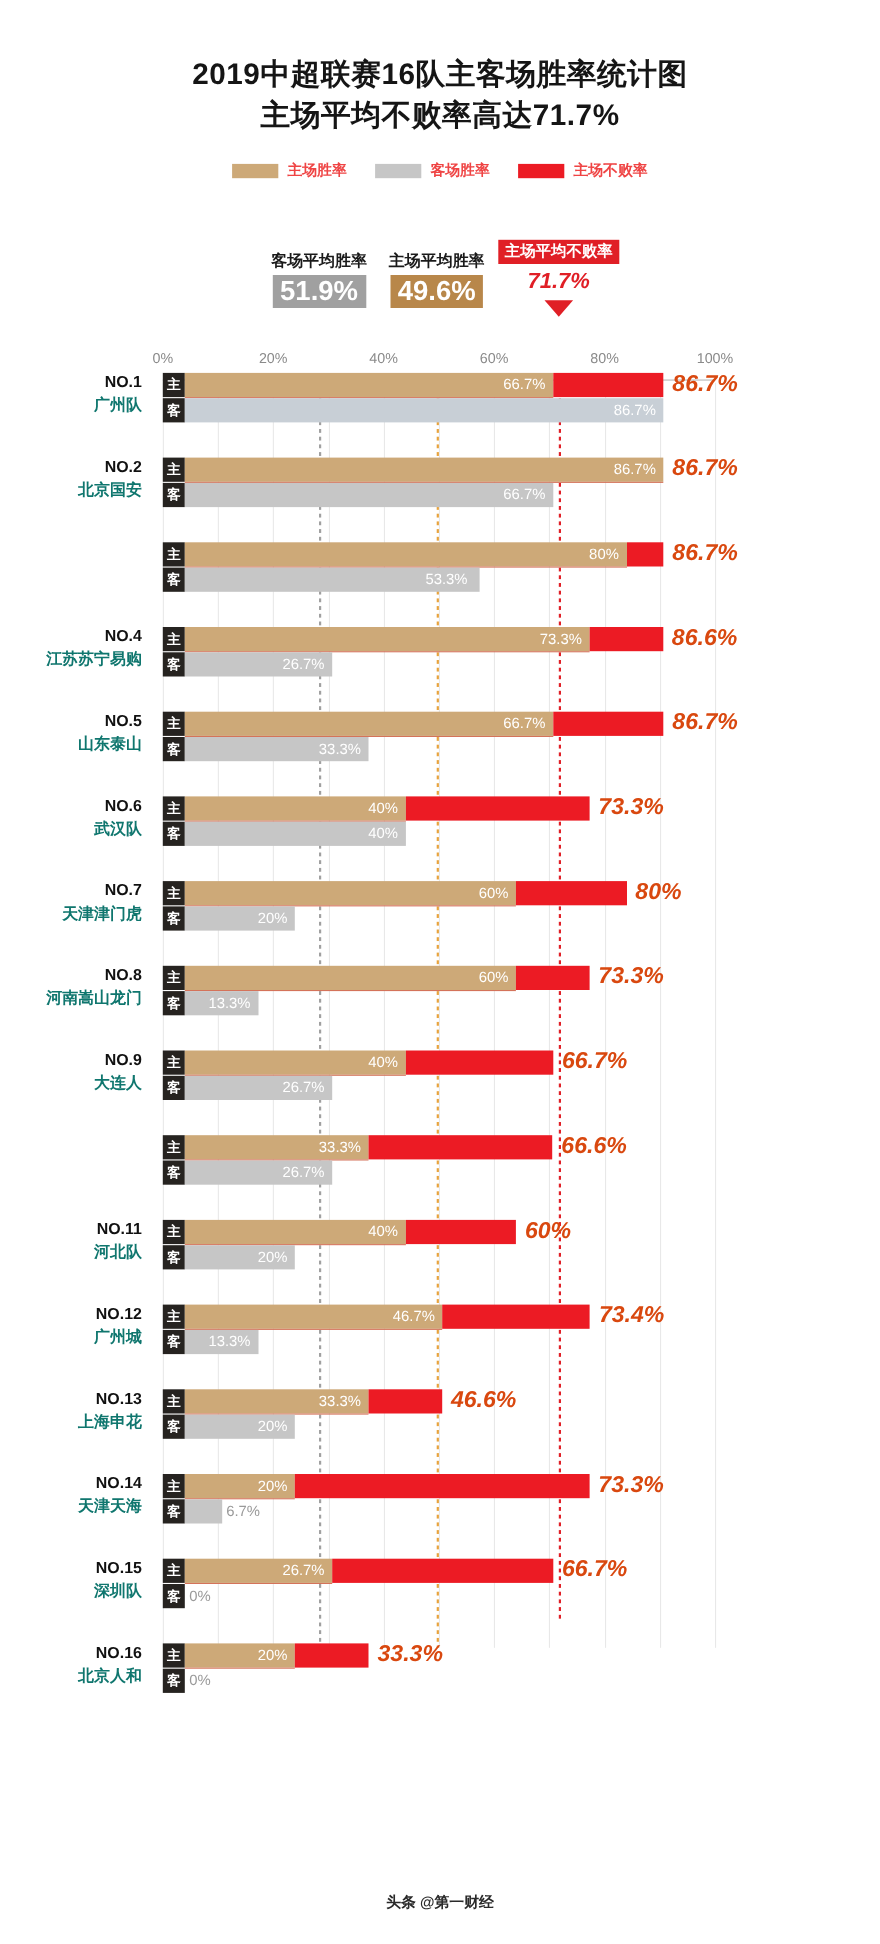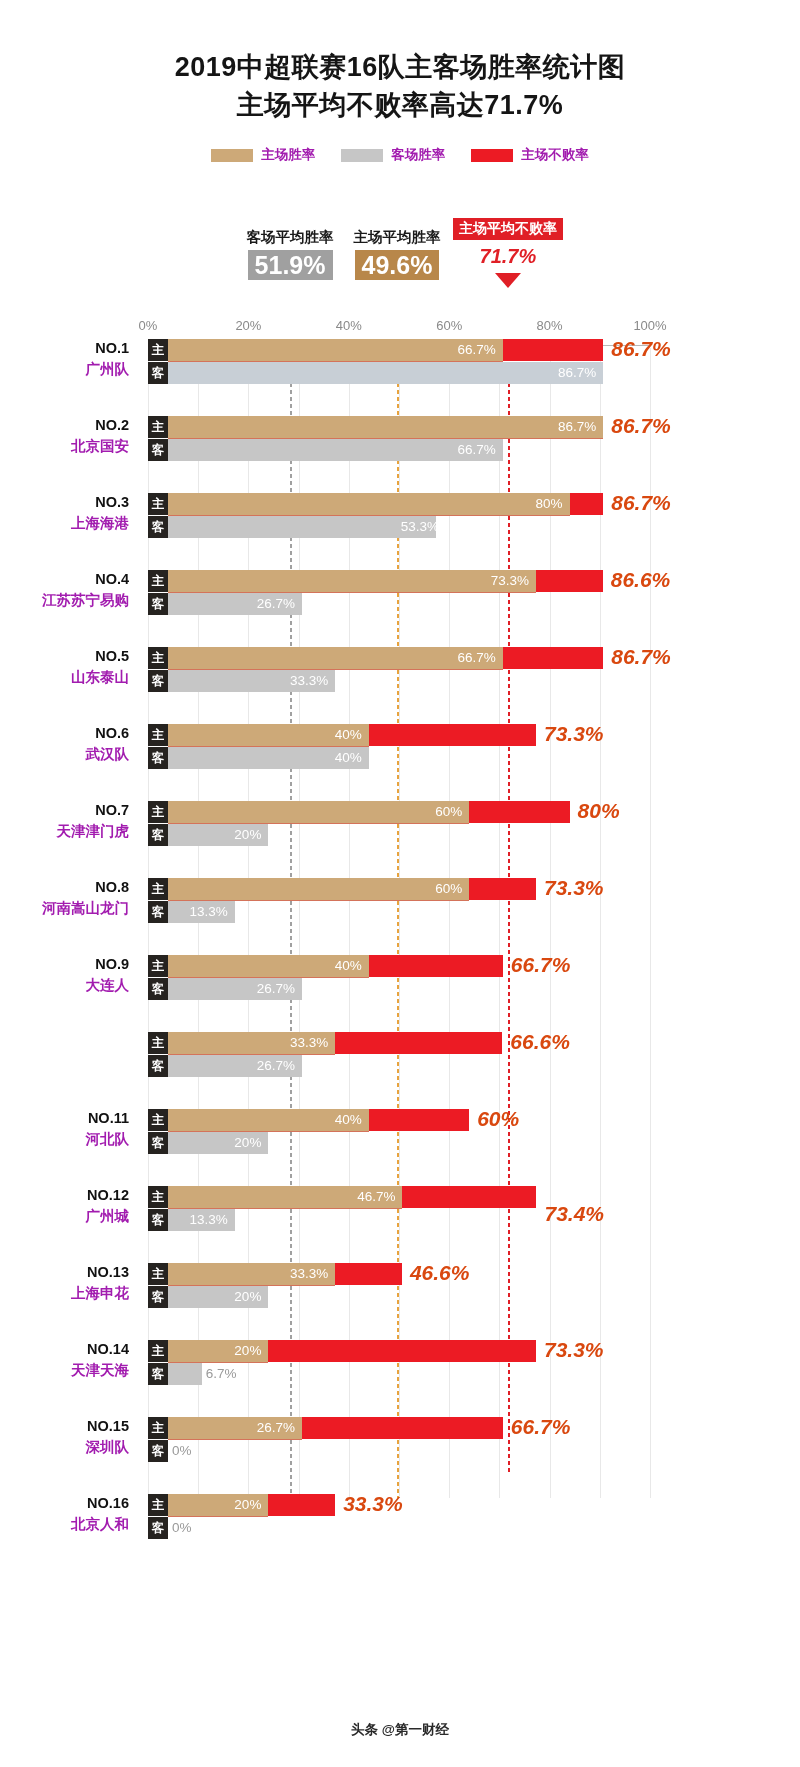--- a/index.html
+++ b/index.html
@@ -16,21 +16,21 @@
   .title-block { padding-top: 48px; text-align: center; }
   .title-line {
     font-size: 27px; font-weight: bold; letter-spacing: 0.5px;
     line-height: 38px; color: #151515;
   }
 
   
   .legend { display: flex; justify-content: center; align-items: center; gap: 26px; margin-top: 22px; }
   .legend-item { display: flex; align-items: center; gap: 8px; }
   .legend-swatch { width: 42px; height: 13px; display: block; }
-  .legend-label { font-size: 13.5px; font-weight: bold; color: #a21caf; }
+  .legend-label { font-size: 13.5px; font-weight: bold; color: #ef4444; }
 
   
   .plot { position: absolute; left: 0; top: 0; width: 800px; height: 1767px; }
 
   .annot { position: absolute; text-align: center; width: 150px; }
   .annot-title { font-size: 14.5px; font-weight: bold; color: #1a1a1a; white-space: nowrap; }
   .annot-value {
     font-size: 25px; font-weight: bold; color: #ffffff;
     display: inline-block; padding: 0 7px; line-height: 30px; margin-top: 3px;
   }
@@ -60,21 +60,21 @@
   .ref-dotted { background-image: linear-gradient(to bottom, currentColor 55%, transparent 45%); background-size: 2px 7px; }
 
   
   .rows { position: absolute; left: 0; top: 330px; width: 800px; }
   .team-row { position: relative; height: 77px; }
   .team-label {
     position: absolute; left: 0; top: 8px; width: 138px; text-align: right;
     padding-right: 9px;
   }
   .team-rank { font-size: 14.5px; font-weight: bold; color: #111; line-height: 21px; }
-  .team-name { font-size: 14.5px; font-weight: bold; color: #a21caf; line-height: 21px; }
+  .team-name { font-size: 14.5px; font-weight: bold; color: #0f766e; line-height: 21px; }
 
   .bars { position: absolute; left: 148px; top: 9px; width: 640px; }
   .bar-line { position: relative; height: 22px; display: flex; align-items: stretch; }
   .bar-line + .bar-line { margin-top: 1px; }
   .hk-tag {
     width: 20px; flex: 0 0 20px; background: #262320; color: #fff;
     font-size: 12.5px; font-weight: bold; display: flex; align-items: center; justify-content: center;
   }
   .bar-track { position: relative; flex: 1; }
   .seg { position: absolute; top: 0; height: 100%; }
@@ -221,40 +221,36 @@
           <div class="bar-line">
             <div class="hk-tag">客</div>
             <div class="bar-track">
               <div class="seg seg-away" style="left: 0px; width: 334.834px;"></div>
               <div class="val-in" style="left: 0px; width: 334.834px;">66.7%</div>
             </div>
           </div>
         </div>
       </div>
       <div class="team-row">
-        <div class="team-label">
-          <div class="team-rank">NO.3</div>
-          <div class="team-name">上海海港</div>
-        </div>
         <div class="bars">
           <div class="bar-line">
             <div class="hk-tag">主</div>
             <div class="bar-track">
               <div class="seg seg-home" style="left: 0px; width: 401.6px;"></div>
               <div class="seg seg-red" style="left: 401.6px; width: 33.634px;"></div>
               <div class="home-underline" style="width: 401.6px;"></div>
               <div class="val-in" style="left: 0px; width: 401.6px;">80%</div>
               <div class="val-total" style="left: 435.234px;">86.7%</div>
             </div>
           </div>
           <div class="bar-line">
             <div class="hk-tag">客</div>
             <div class="bar-track">
               <div class="seg seg-away" style="left: 0px; width: 267.566px;"></div>
-              <div class="val-in" style="left: 14px; width: 264px;">53.3%</div>
+              <div class="val-in" style="left: 0px; width: 264px;">53.3%</div>
             </div>
           </div>
         </div>
       </div>
       <div class="team-row">
         <div class="team-label">
           <div class="team-rank">NO.4</div>
           <div class="team-name">江苏苏宁易购</div>
         </div>
         <div class="bars">
@@ -454,21 +450,21 @@
           <div class="team-name">广州城</div>
         </div>
         <div class="bars">
           <div class="bar-line">
             <div class="hk-tag">主</div>
             <div class="bar-track">
               <div class="seg seg-home" style="left: 0px; width: 234.434px;"></div>
               <div class="seg seg-red" style="left: 234.434px; width: 134.034px;"></div>
               <div class="home-underline" style="width: 234.434px;"></div>
               <div class="val-in" style="left: 0px; width: 234.434px;">46.7%</div>
-              <div class="val-total" style="left: 368.468px; margin-top: 18px;">73.4%</div>
+              <div class="val-total" style="left: 368.468px;">73.4%</div>
             </div>
           </div>
           <div class="bar-line">
             <div class="hk-tag">客</div>
             <div class="bar-track">
               <div class="seg seg-away" style="left: 0px; width: 66.766px;"></div>
               <div class="val-in" style="left: 0px; width: 66.766px;">13.3%</div>
             </div>
           </div>
         </div>

